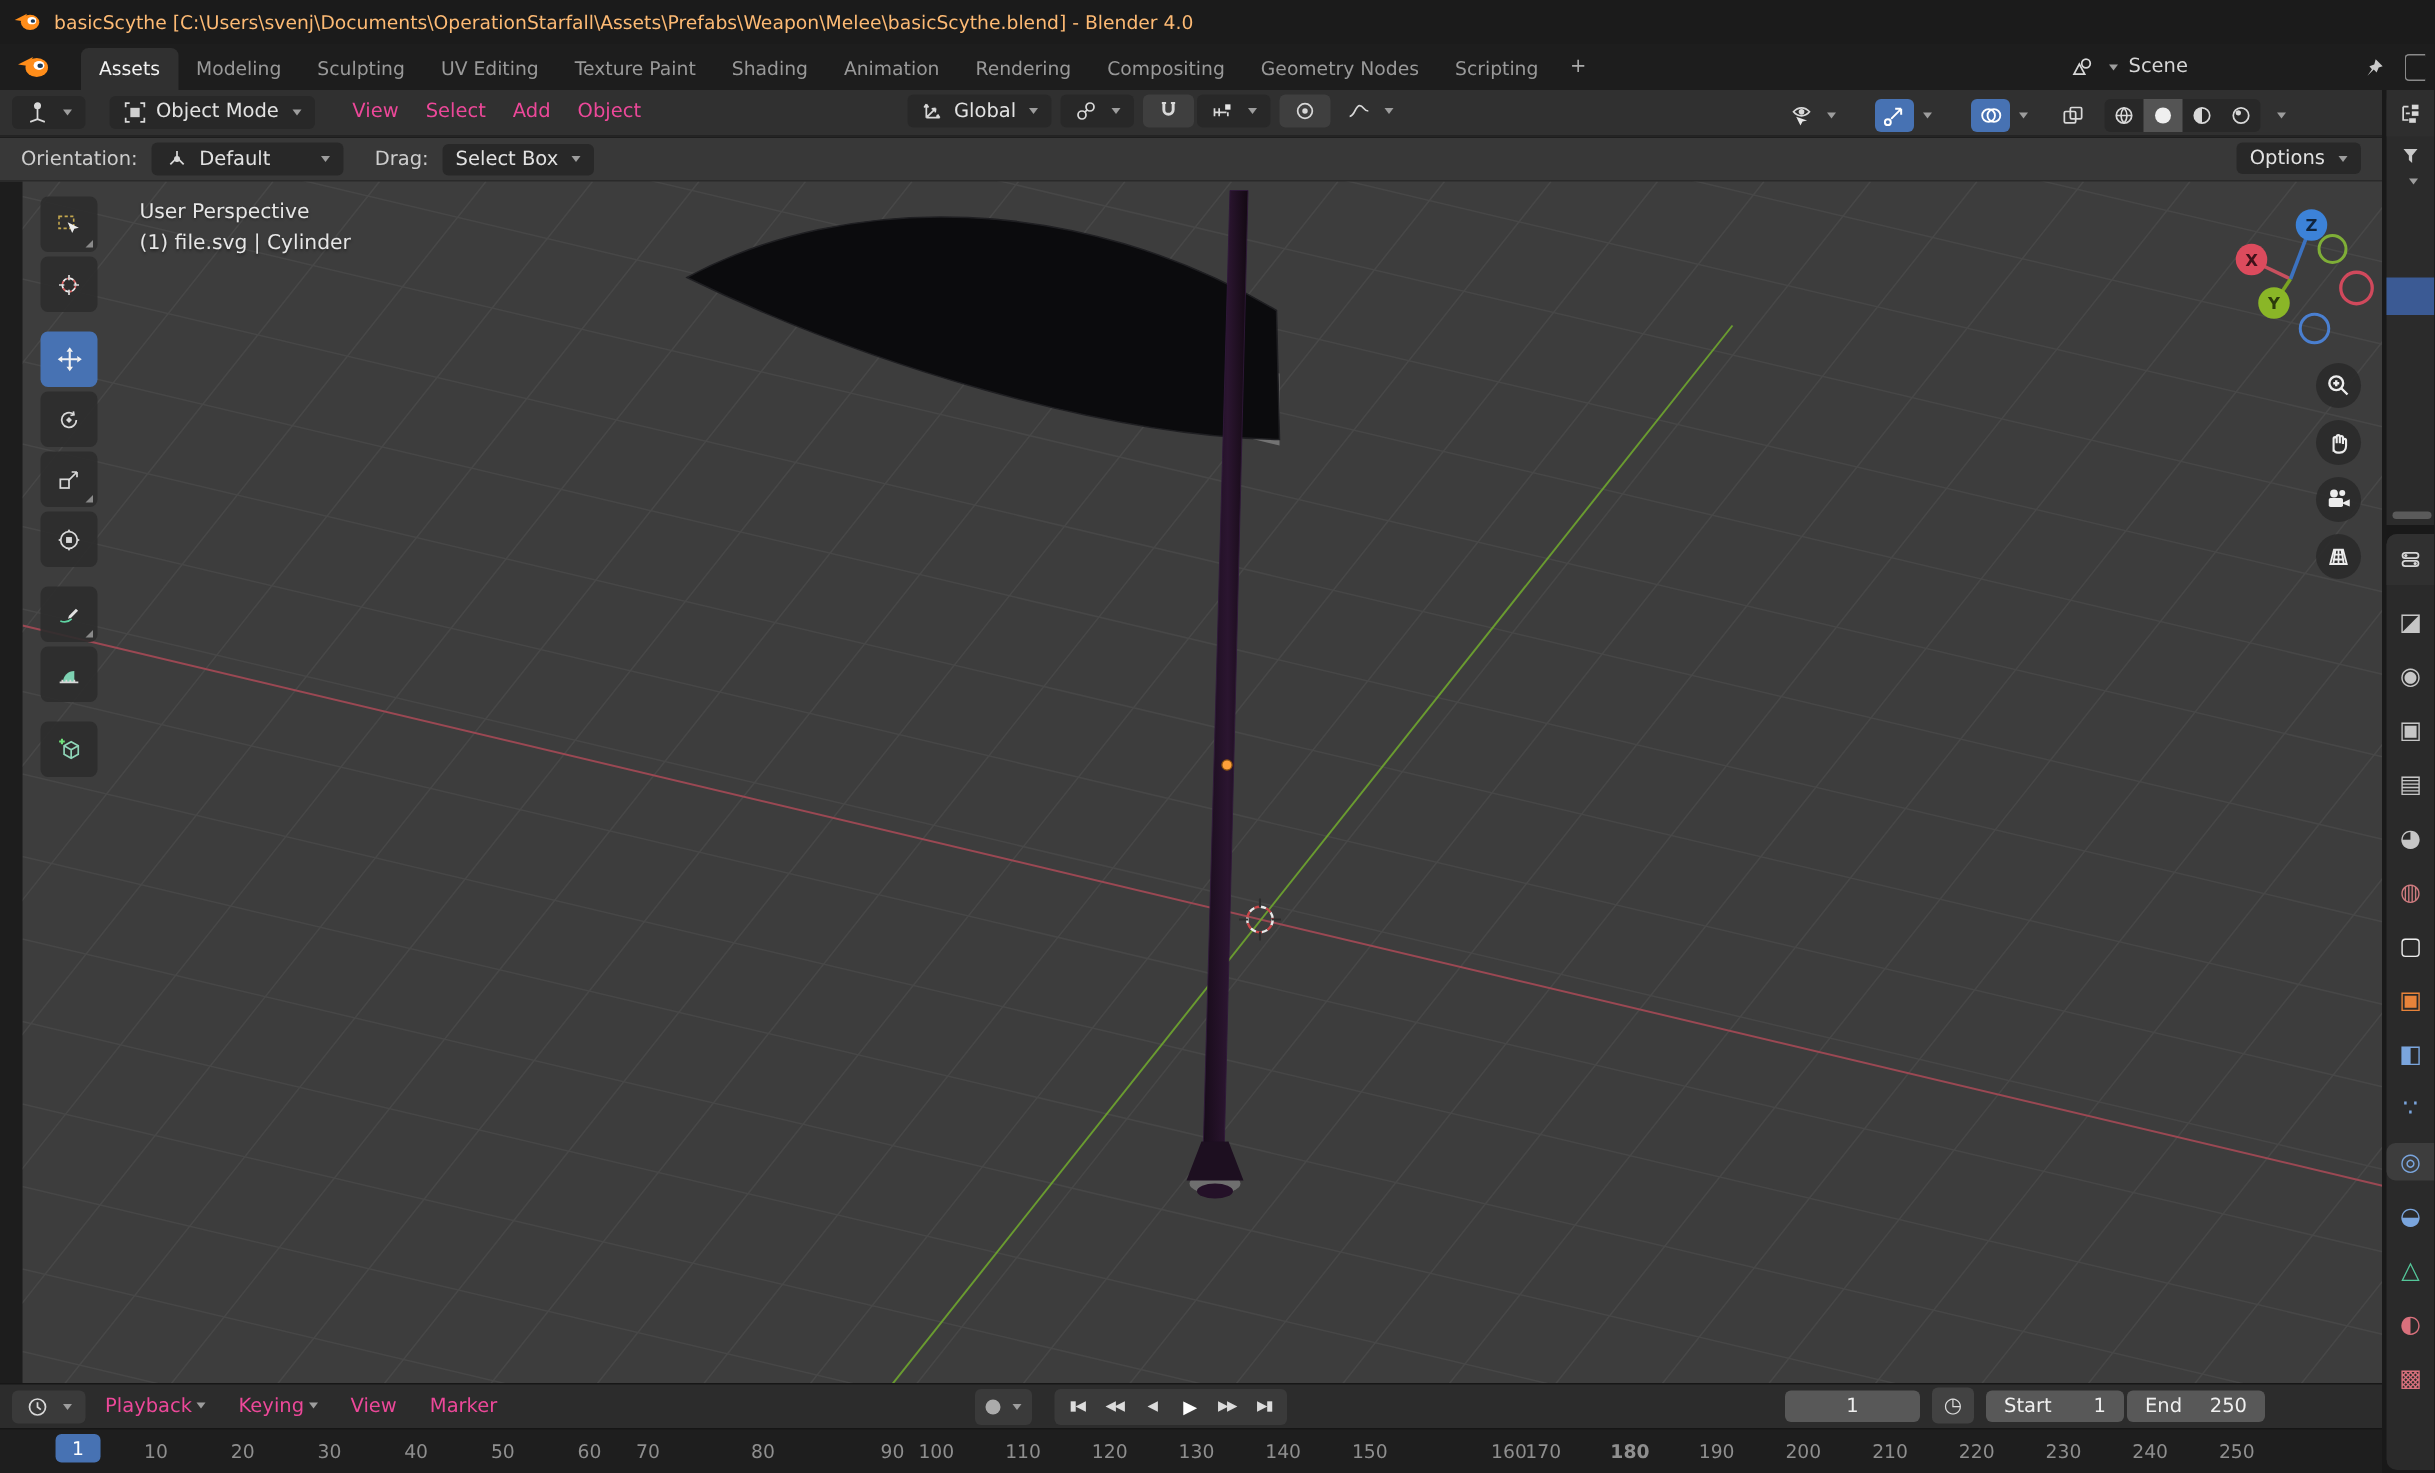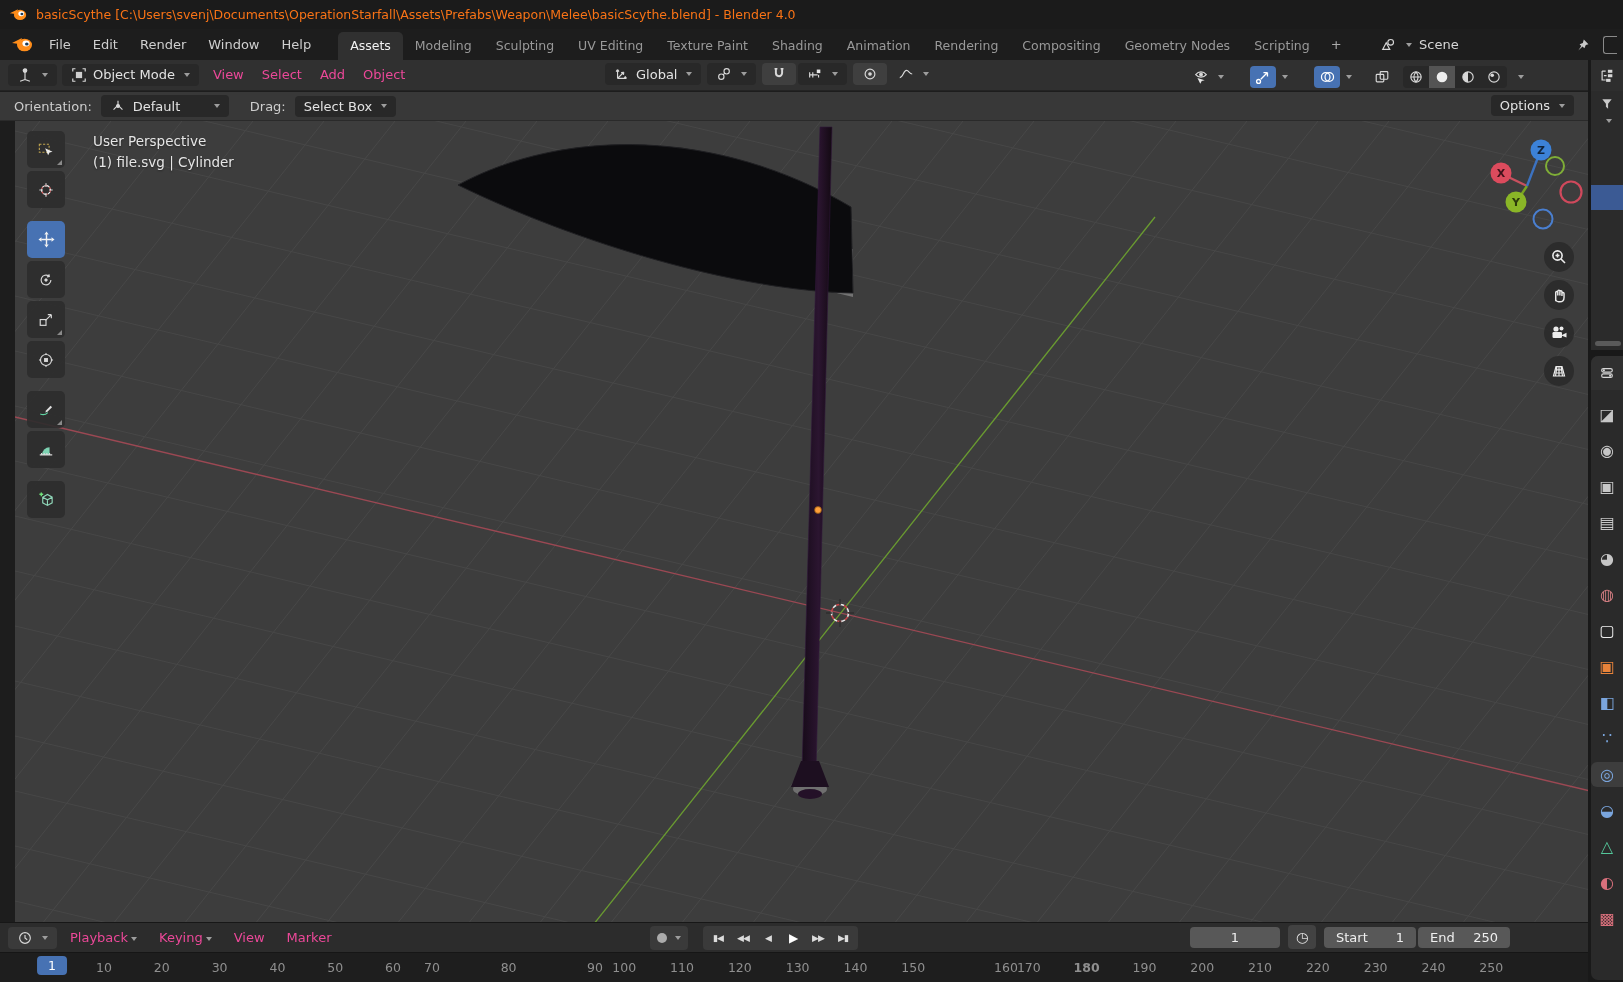--- a/index.html
+++ b/index.html
@@ -2,21 +2,21 @@
 <html><head>
 <meta charset="utf-8">
 <style>
 *{box-sizing:border-box;margin:0;padding:0}
 html,body{background:#111}
 #app{position:relative;width:1623px;height:982px;background:#1d1d1d;overflow:hidden;
   font-family:"DejaVu Sans","Liberation Sans",sans-serif;font-size:13px;color:#d6d6d6;}
 
 
 .titlebar{position:absolute;top:0;left:0;right:0;height:29px;background:#1b1b1b;display:flex;align-items:center;gap:9px;padding-left:9px}
-.titlebar .tt{color:#f97316;font-size:12.5px;white-space:nowrap}
+.titlebar .tt{color:#fdba74;font-size:12.5px;white-space:nowrap}
 .menubar{position:absolute;top:29px;left:0;right:0;height:31px;background:#1d1d1d;display:flex;align-items:center;padding:0 6px;overflow:hidden}
 .menu-item{padding:4px 11px;border-radius:4px;color:#cfcfcf;white-space:nowrap}
 .ws{margin-left:16px;display:flex;align-items:flex-end;height:31px}
 .ws-tab{padding:6px 12px 7px;color:#999;white-space:nowrap;border-radius:5px 5px 0 0;font-size:12.5px}
 .ws-tab.active{background:#30" "30;background:#303030;color:#f2f2f2}
 .ws-add{padding:4px 9px;color:#aaa}
 .scene-widget{margin-left:auto;display:flex;align-items:center;gap:7px;padding-right:0;height:100%}
 .edge-clip{width:14px;height:18px;border:1.5px solid #8a8a8a;border-right:none;border-radius:3px 0 0 3px;margin-left:6px}
 
 
@@ -24,21 +24,21 @@
 .dd{display:inline-flex;align-items:center;gap:6px;background:#282828;border-radius:4px;padding:3px 9px;color:#e2e2e2;white-space:nowrap}
 .ic{display:inline-flex;align-items:center;justify-content:center;line-height:0}
 .tgl{display:inline-flex;align-items:center;justify-content:center;width:26px;height:22px;border-radius:4px}
 .tgl.on{background:#4772b3}
 .seg{display:inline-flex;background:#282828;border-radius:4px;overflow:hidden}
 .seg .tgl{border-radius:0}
 .seg .tgl.sel{background:#545454}
 
 
 .vheader{position:absolute;top:60px;left:0;width:1588px;height:31px;background:#303030;border-bottom:1px solid #232323}
-.vh-left{position:absolute;left:8px;top:3px;display:flex;align-items:center;gap:5px}
+.vh-left{position:absolute;left:8px;top:3px;display:flex;align-items:center;gap:16px}
 .vh-mid{position:absolute;left:605px;top:3px;display:flex;align-items:center;gap:6px}
 .vh-right{position:absolute;right:64px;top:3px;display:flex;align-items:center;gap:8px}
 .vmenu{padding:4px 9px;color:#ec4899;white-space:nowrap}
 .tsettings{position:absolute;top:92px;left:0;width:1588px;height:29px;background:#383838;display:flex;align-items:center;gap:9px;padding:0 14px;border-bottom:1px solid #2a2a2a}
 .lbl{color:#cdcdcd}
 .opts{position:absolute;right:14px;top:3px}
 
 
 .viewport{position:absolute;top:121px;left:15px;width:1588px;height:801px;background:#3d3d3d;overflow:hidden}
 .viewport svg.scene3d{position:absolute;left:0;top:0}
@@ -105,27 +105,20 @@
 
   <div class="menubar">
     <span class="ic" style="width:24px;margin:0 4px">
         <svg width="22" height="15" viewBox="0 0 22 15">
           <path d="M1 6 L11 1 L8 7 Z" fill="#ff8d1a"></path>
           <ellipse cx="13.5" cy="8" rx="7.5" ry="6.3" fill="#ff8d1a"></ellipse>
           <ellipse cx="15" cy="6.6" rx="3.6" ry="3" fill="#fff"></ellipse>
           <ellipse cx="15.8" cy="6.9" rx="1.8" ry="1.5" fill="#1b3a57"></ellipse>
         </svg>
       </span>
-    <div id="top-menus" style="display:flex">
-        <span class="menu-item">File</span>
-        <span class="menu-item">Edit</span>
-        <span class="menu-item">Render</span>
-        <span class="menu-item">Window</span>
-        <span class="menu-item">Help</span>
-      </div>
     <div class="ws" id="workspaces">
         <span class="ws-tab active">Assets</span>
         <span class="ws-tab">Modeling</span>
         <span class="ws-tab">Sculpting</span>
         <span class="ws-tab">UV Editing</span>
         <span class="ws-tab">Texture Paint</span>
         <span class="ws-tab">Shading</span>
         <span class="ws-tab">Animation</span>
         <span class="ws-tab">Rendering</span>
         <span class="ws-tab">Compositing</span>

